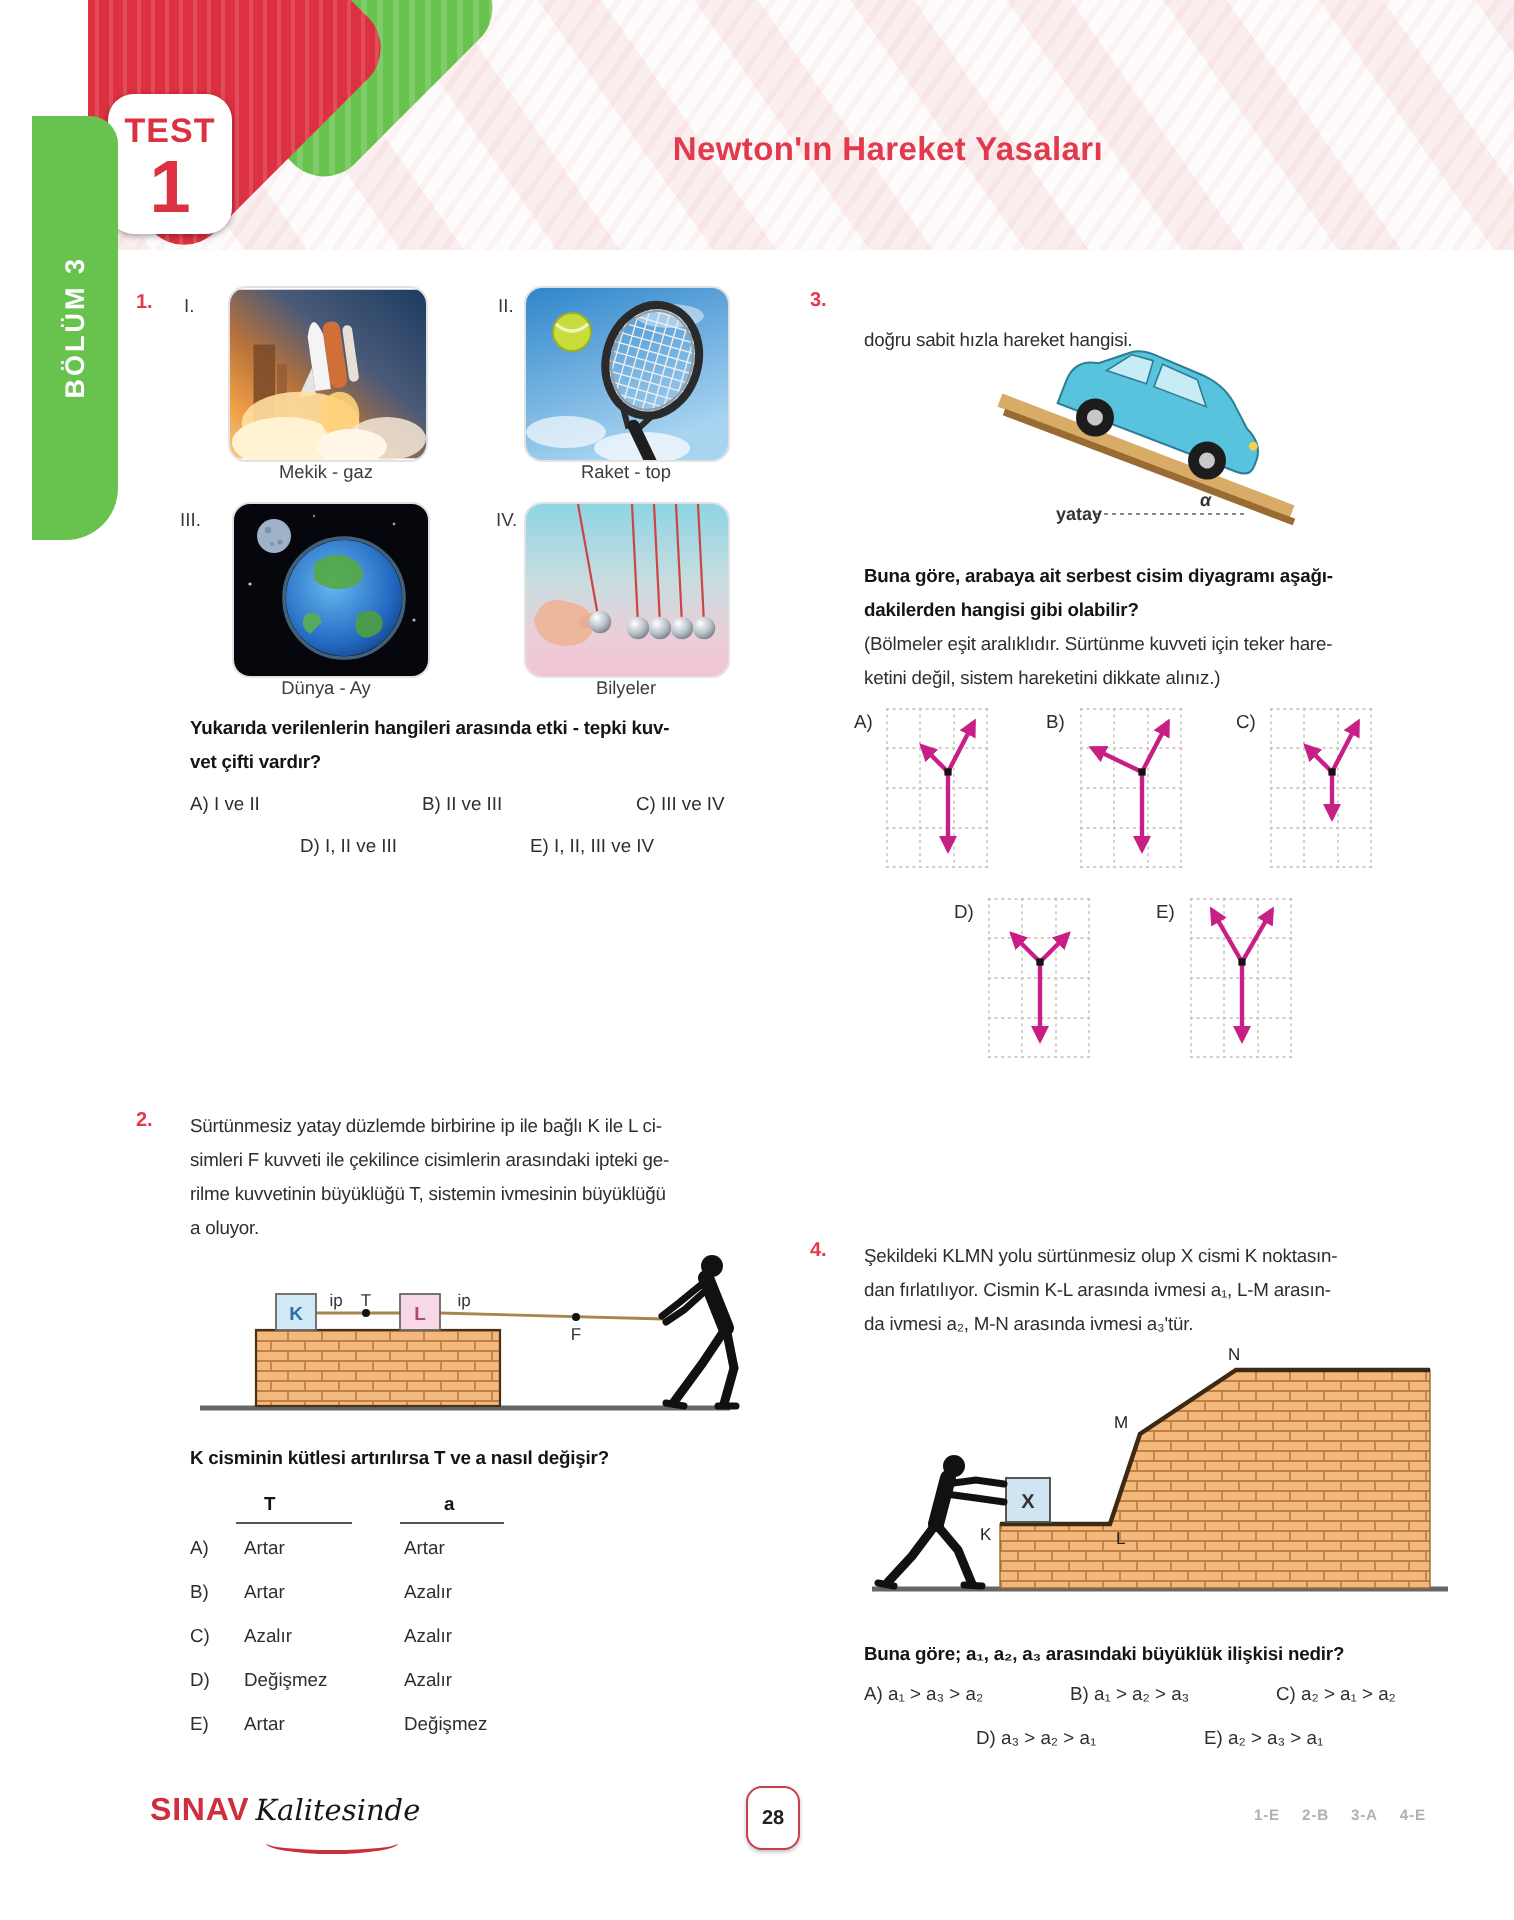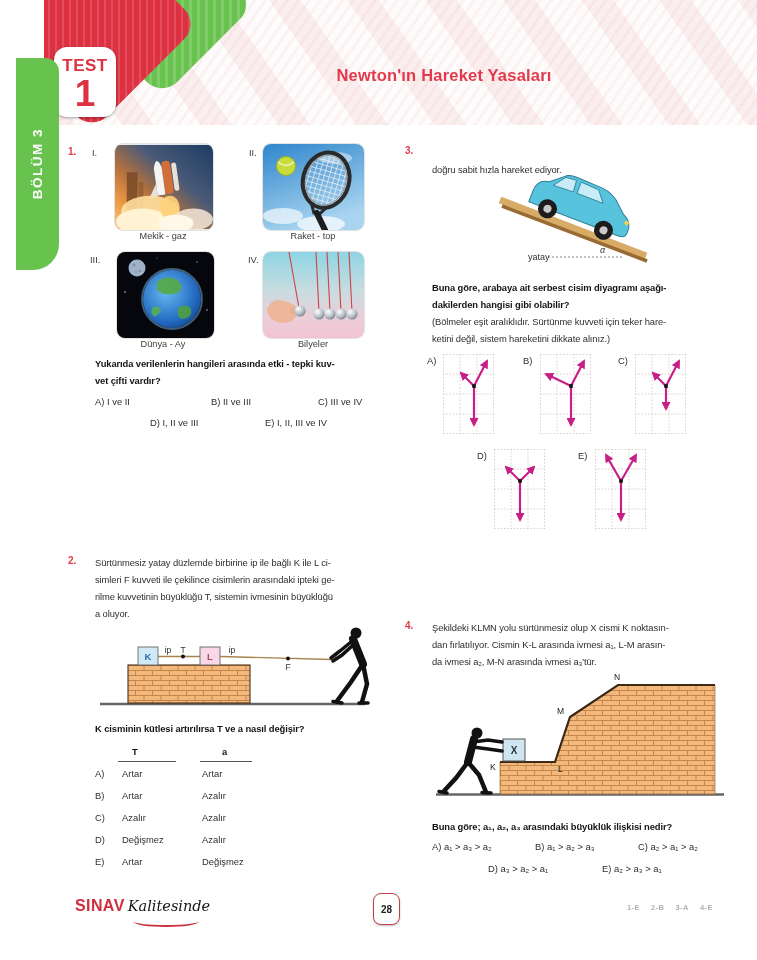--- a/index.html
+++ b/index.html
@@ -270,23 +270,23 @@
   <div class="abs opt" style="left:122px;top:812px;">Azalır</div>
   <div class="abs opt" style="left:202px;top:812px;">Azalır</div>
   <div class="abs opt" style="left:95px;top:834px;">D)</div>
   <div class="abs opt" style="left:122px;top:834px;">Değişmez</div>
   <div class="abs opt" style="left:202px;top:834px;">Azalır</div>
   <div class="abs opt" style="left:95px;top:856px;">E)</div>
   <div class="abs opt" style="left:122px;top:856px;">Artar</div>
   <div class="abs opt" style="left:202px;top:856px;">Değişmez</div>
 
   <div class="abs qnum" style="left:405px;top:145px;">3.</div>
-  <div class="abs t" style="left:432px;top:161px;">doğru sabit hızla hareket ediyor.</div>
-
-  <div class="abs" style="left:428px;top:172px;">
+  <div class="abs t" style="left:432px;top:161px;">doğru sabit hızla hareket hangisi.</div>
+
+  <div class="abs" style="left:428px;top:172px;font-weight:bold;">
     <svg width="300" height="100" viewBox="0 0 300 100">
       <line x1="120" y1="85" x2="196" y2="85" stroke="#888" stroke-width="1" stroke-dasharray="2,2"></line>
       <line x1="72" y1="28" x2="218" y2="84" stroke="#d8ab66" stroke-width="7"></line>
       <line x1="74" y1="34" x2="219" y2="89" stroke="#9a6a33" stroke-width="3.5"></line>
       <g transform="translate(0,-14) rotate(21 150 55)">
         <path d="M100,62 L100,50 Q100,38 112,36 L124,26 Q128,22 136,22 L164,23 Q176,24 184,32 L193,40 Q202,44 203,52 L203,56 Q203,62 196,62 Z" fill="#58c3dc" stroke="#2c7d95" stroke-width="1"></path>
         <path d="M126,26 L137,25 L138,37 L117,38 Z" fill="#c7ecf6" stroke="#2c7d95" stroke-width="0.8"></path>
         <path d="M142,25 L161,26 L170,37 L142,37 Z" fill="#c7ecf6" stroke="#2c7d95" stroke-width="0.8"></path>
         <circle cx="199" cy="47" r="2.2" fill="#f4d34a"></circle>
         <circle cx="120" cy="62" r="9.5" fill="#1c1c1c"></circle>

